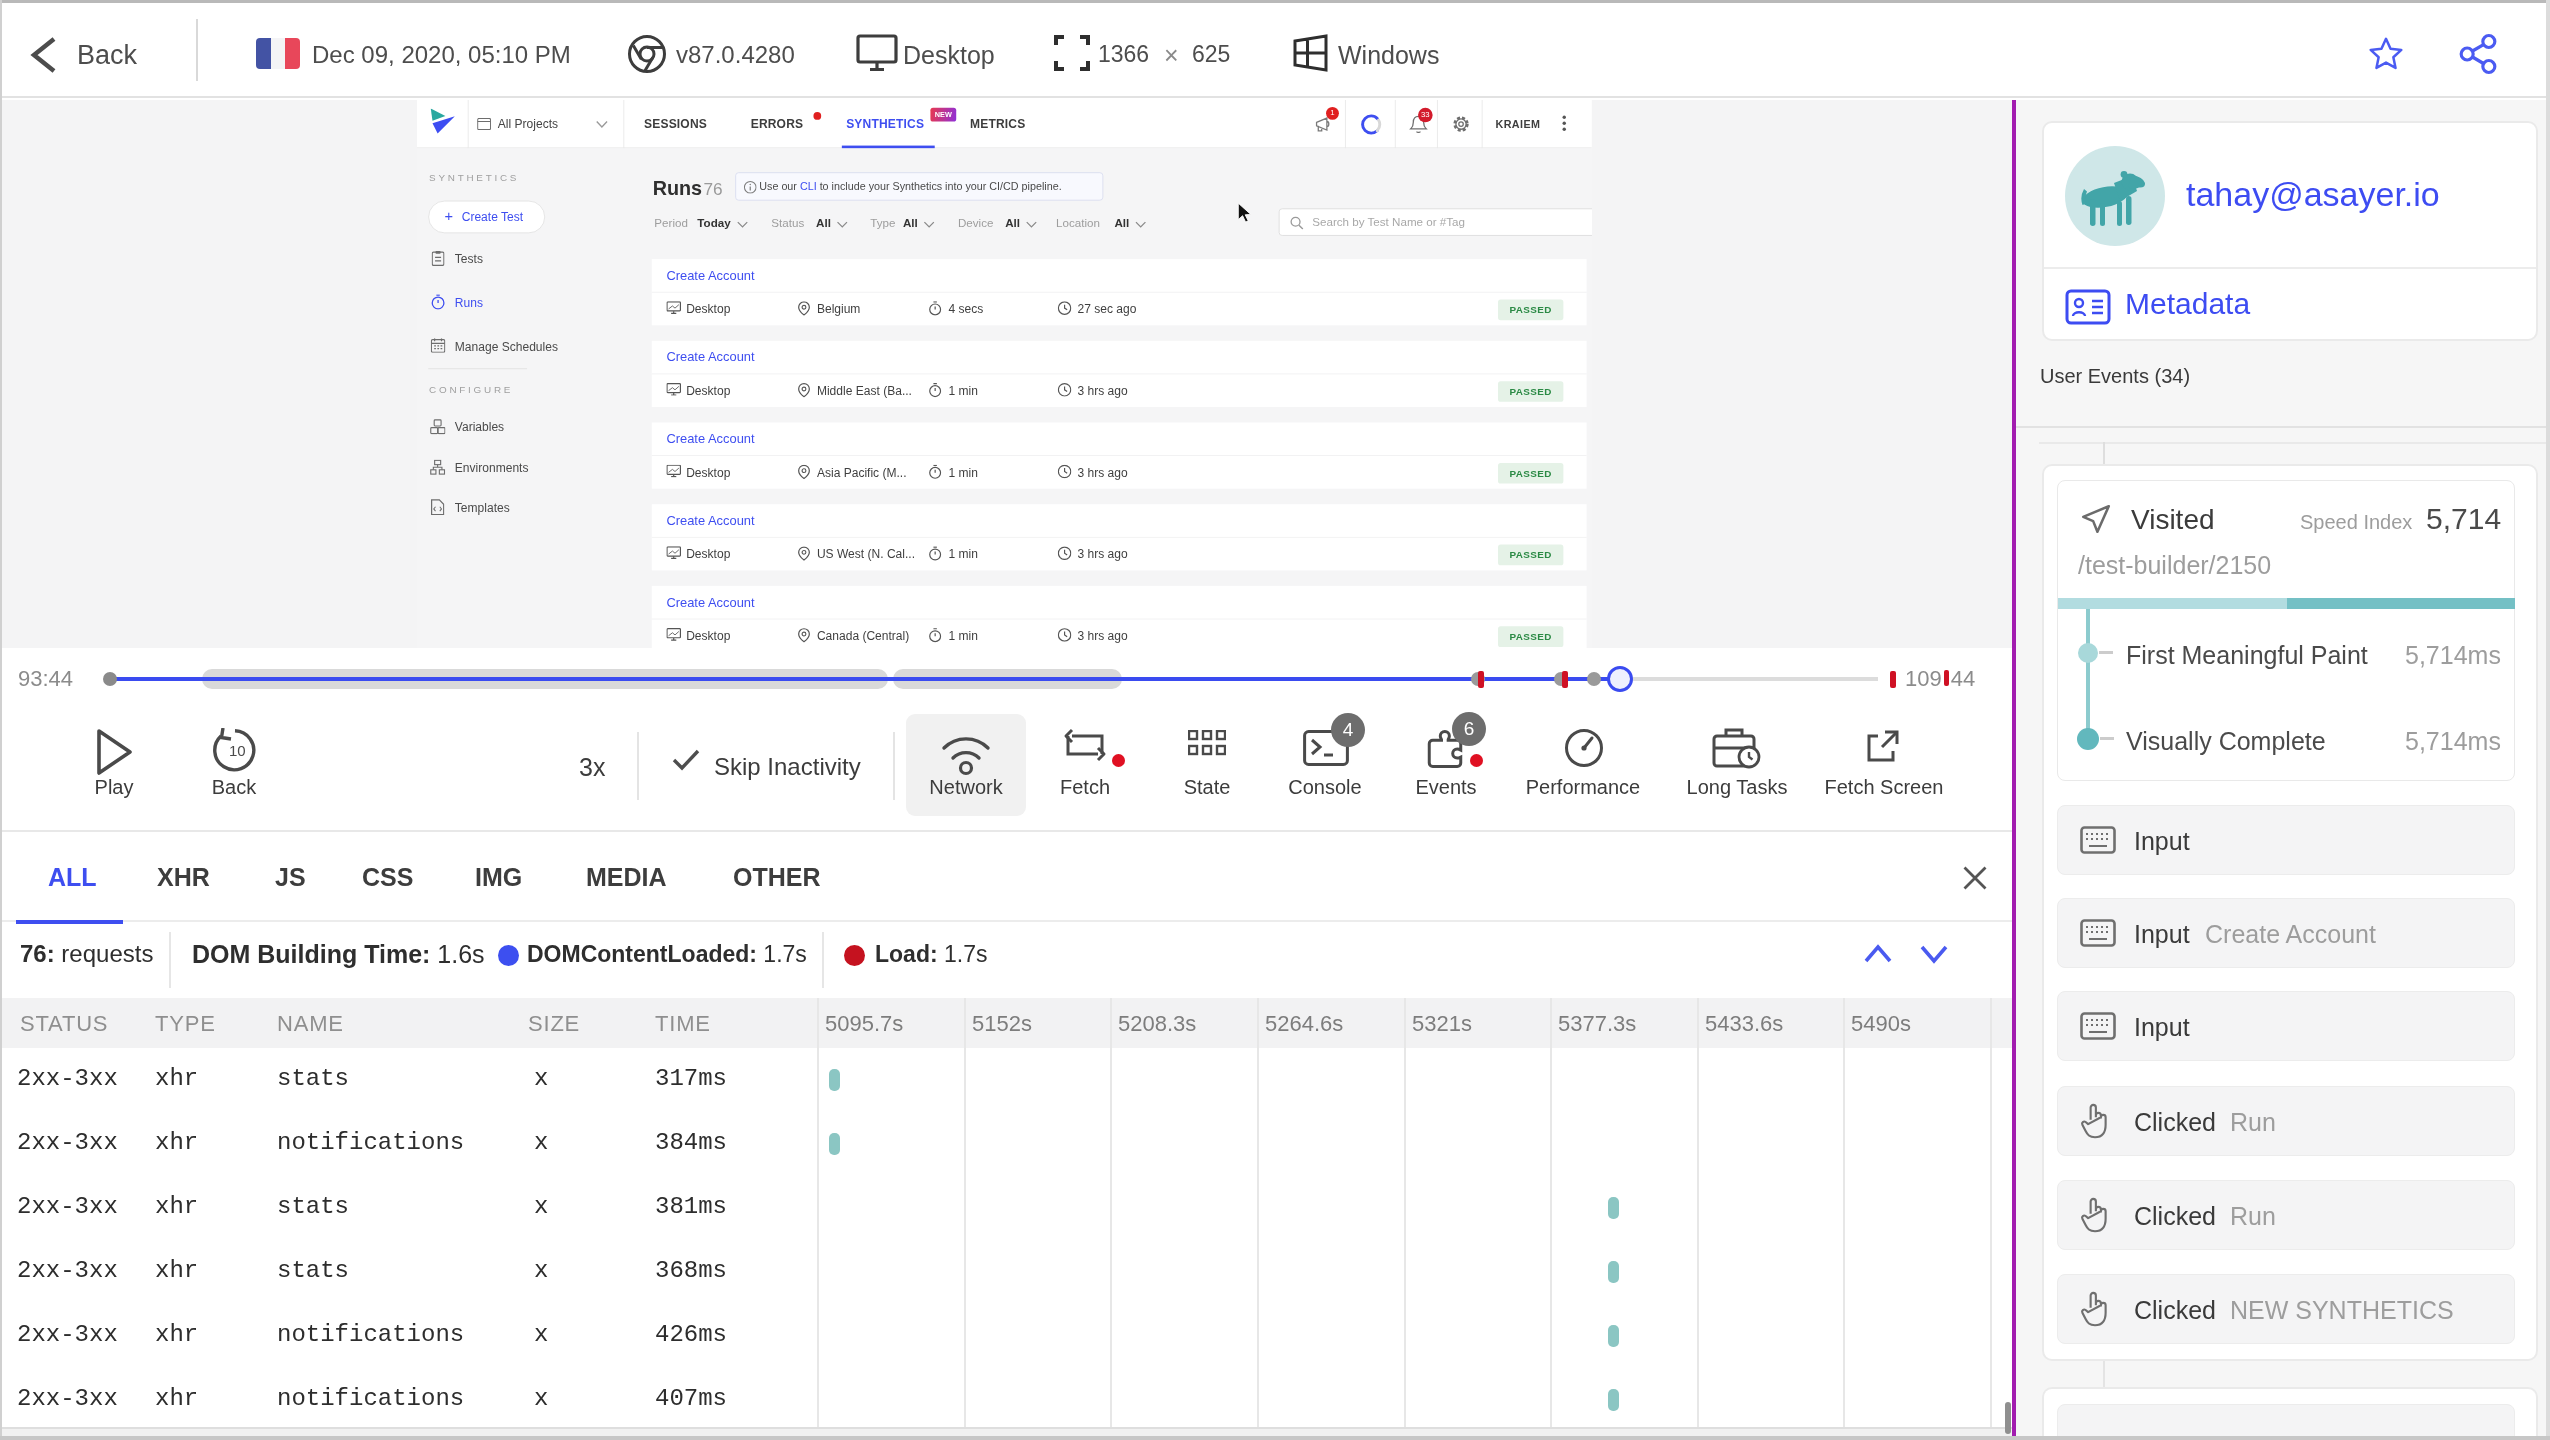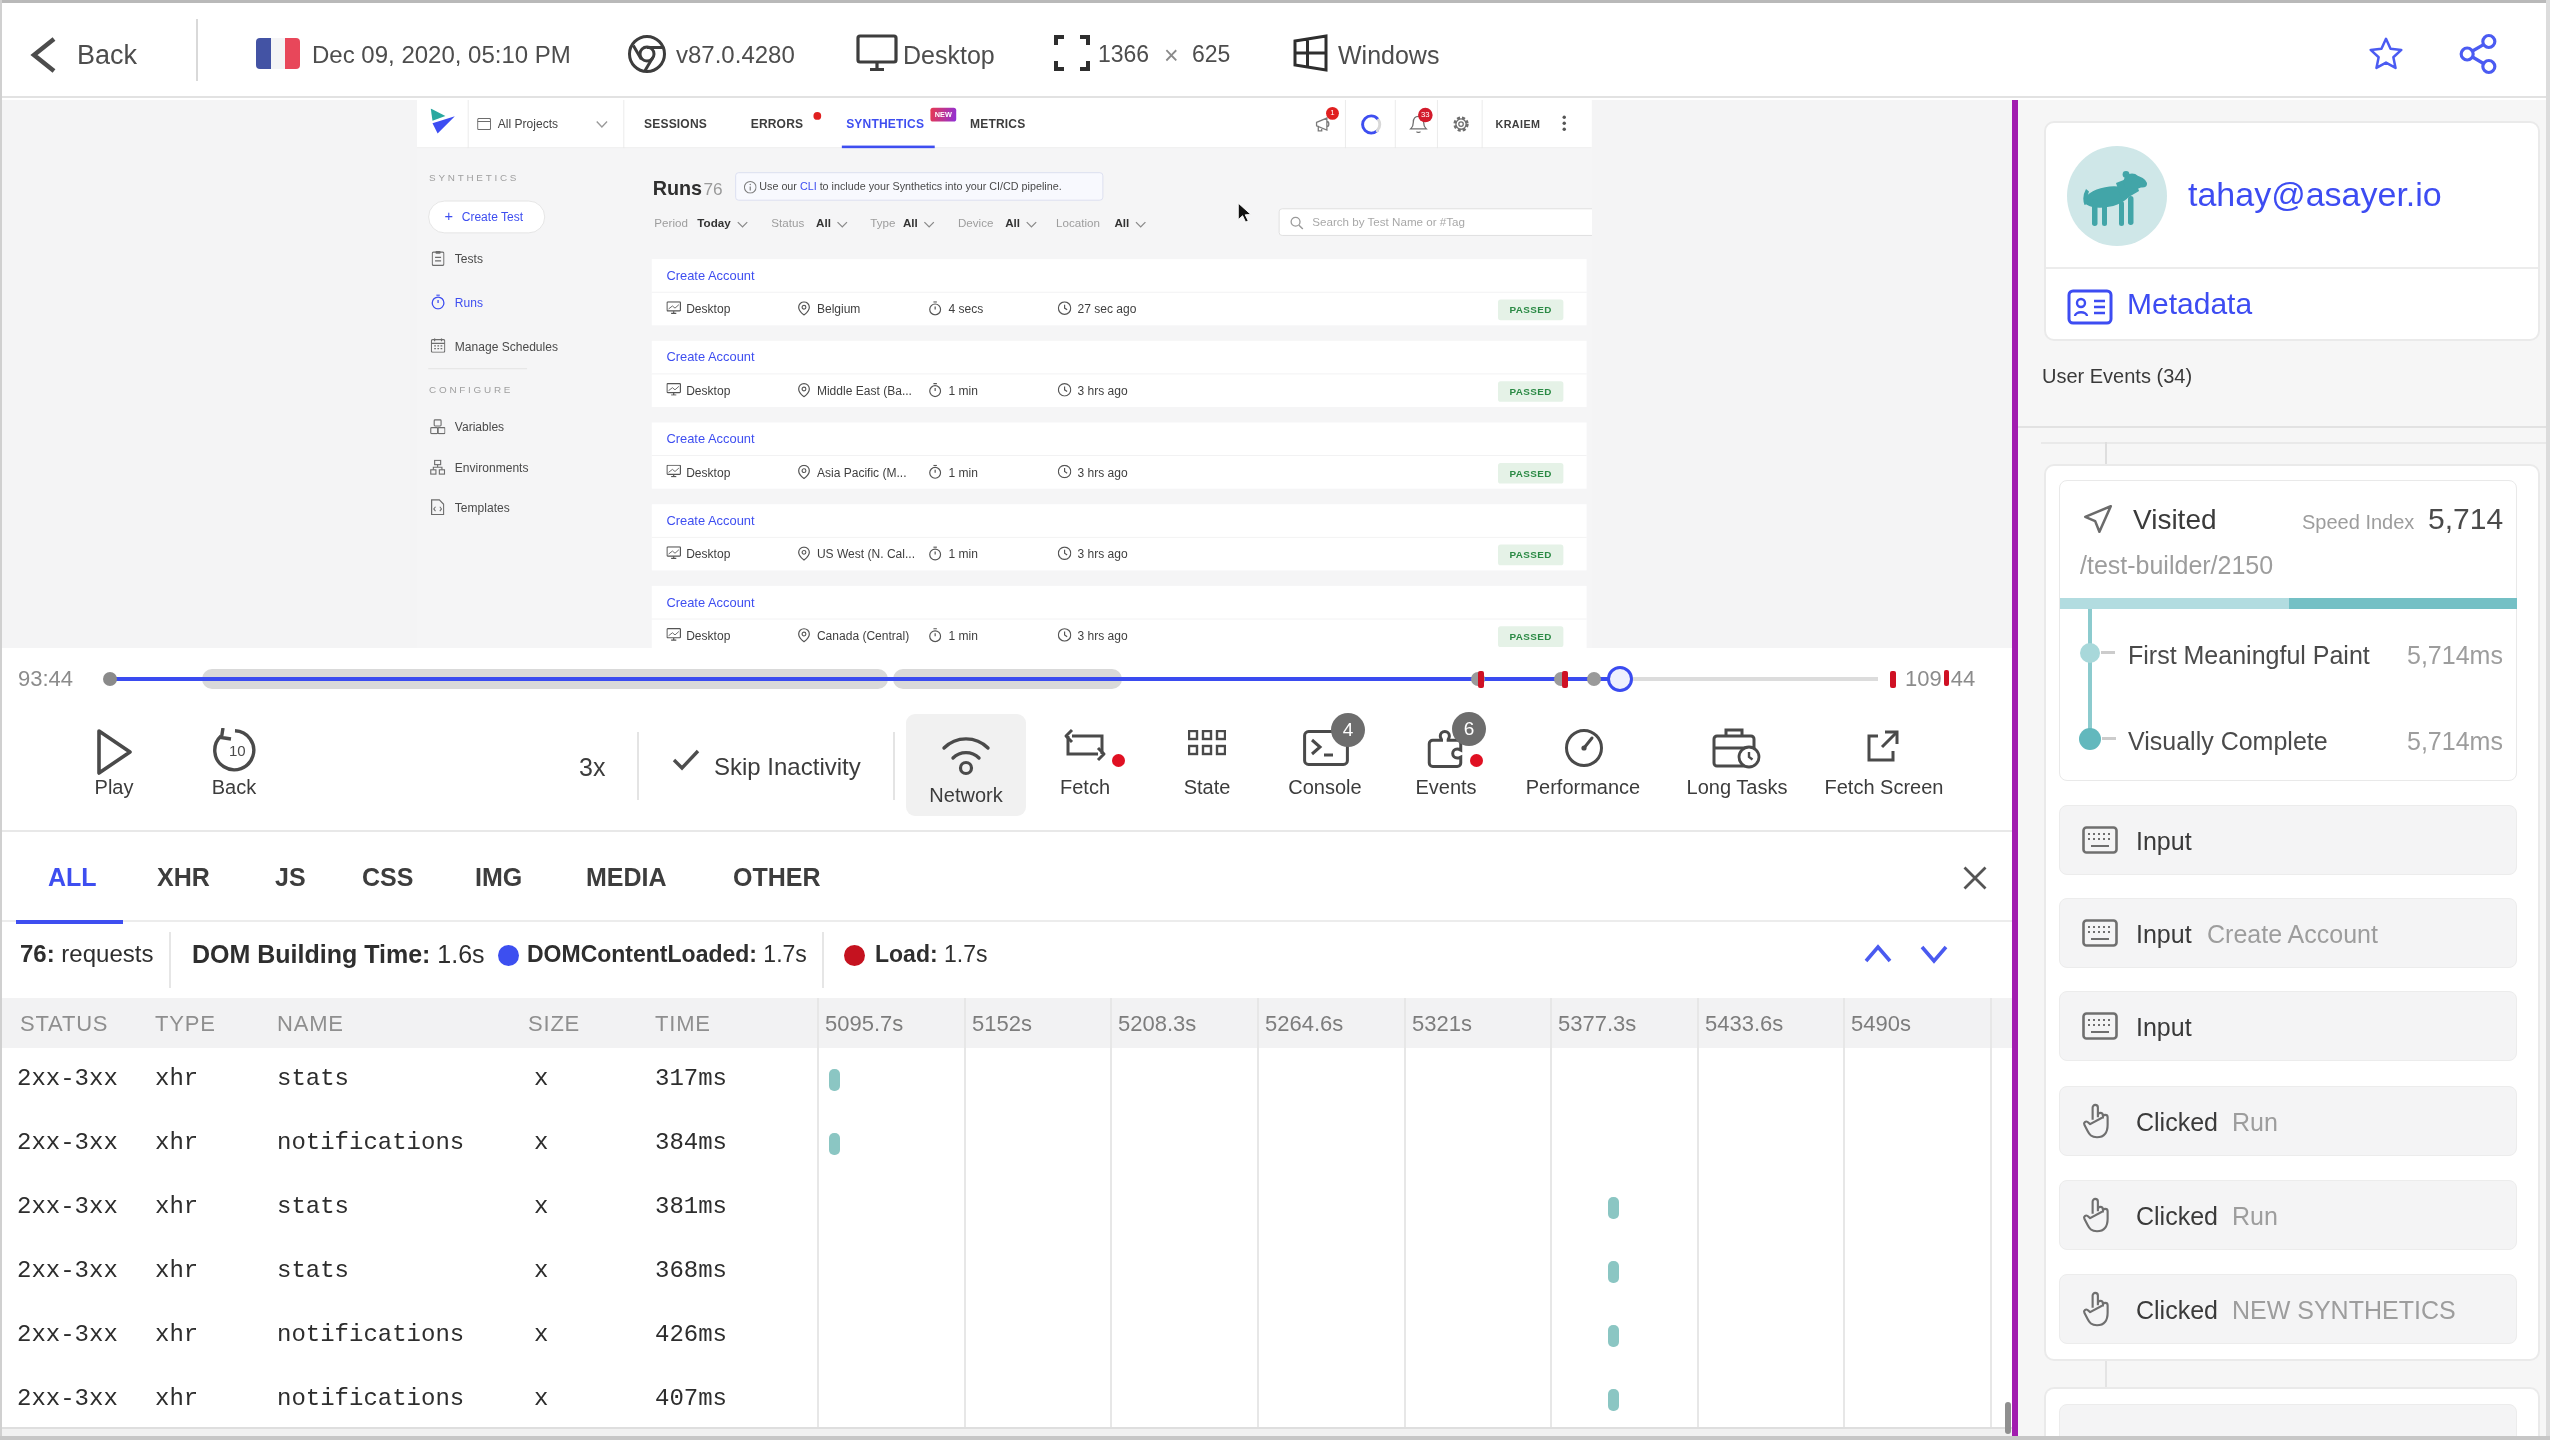--- a/index.html
+++ b/index.html
@@ -47,21 +47,21 @@
 .ntab { position:absolute; top:31px; font-size:25px; font-weight:700; color:#3d3d3d; }
 .sumtxt { position:absolute; top:108px; font-size:25px; color:#2e2e2e; white-space:nowrap; }
 .thead-t { position:absolute; top:179px; font-size:22px; color:#8f8f8f; letter-spacing:0.8px; }
 .taxis { position:absolute; top:179px; font-size:22px; color:#7d7d7d; }
 .gline { position:absolute; top:166px; width:2px; height:429px; background:#e7e7e7; }
 .nrow { position:absolute; left:0; width:2012px; height:64px; font-family:"Liberation Mono", monospace; font-size:24px; color:#2d2d2d; }
 .nc { position:absolute; top:17px; white-space:pre; }
 .tbar { position:absolute; width:11px; height:22px; border-radius:5px; background:#8bc6c3; }
 
 
-#sidebar { left:2012px; top:100px; width:534px; height:1336px; background:#f6f6f6; border-left:6px solid #a21caf; }
+#sidebar { left:2012px; top:100px; width:534px; height:1336px; background:#f6f6f6; border-left:4px solid #a21caf; }
 .card { position:absolute; background:#fff; border:2px solid #eaeaea; border-radius:10px; }
 .grow { position:absolute; left:41px; width:458px; height:70px; background:#f4f4f5; border:1px solid #ececec; border-radius:8px; }
 .grow .gi { position:absolute; left:22px; top:20px; }
 .grow .gt { position:absolute; left:76px; top:21px; font-size:25px; color:#3a3a3a; white-space:nowrap; }
 .grow .gs { position:absolute; font-size:25px; color:#9d9d9d; top:21px; white-space:nowrap; }
 svg { display:block; }
 .nowrap { white-space:nowrap; }
 </style>
 </head>
 <body>
@@ -432,21 +432,21 @@
       </svg>
   <div class="abs nowrap" style="left:714px;top:105px;font-size:24px;color:#3c3c3c">Skip Inactivity</div>
   <div class="abs" style="left:893px;top:84px;width:2px;height:68px;background:#e4e4e4"></div>
 
   <div class="abs" style="left:906px;top:66px;width:120px;height:102px;background:#f1f1f1;border-radius:9px"></div>
   <svg class="abs" style="left:936px;top:82px" width="60" height="46" viewBox="0 0 60 46">
     <path d="M8 18 A 31 31 0 0 1 52 18" fill="none" stroke="#4a4a4a" stroke-width="3.4" stroke-linecap="round"></path>
     <path d="M17 28 A 18.5 18.5 0 0 1 43 28" fill="none" stroke="#4a4a4a" stroke-width="3.4" stroke-linecap="round"></path>
     <circle cx="30" cy="38" r="5.5" fill="none" stroke="#4a4a4a" stroke-width="3.2"></circle>
   </svg>
-  <div class="ctrl-lab" style="left:906px;top:136px;width:120px">Network</div>
+  <div class="ctrl-lab" style="left:906px;top:128px;width:120px">Network</div>
 
   <svg class="abs" style="left:1062px;top:80px" width="46" height="36" viewBox="0 0 46 36">
     <path d="M10 8 H40 V26 M36 26 H6 V8" fill="none" stroke="#4a4a4a" stroke-width="3"></path>
     <path d="M10 2 L4 8 L10 14 M36 20 L42 26 L36 32" fill="none" stroke="#4a4a4a" stroke-width="3" stroke-linejoin="round"></path>
   </svg>
   <div class="reddot" style="left:1112px;top:106px"></div>
   <div class="ctrl-lab" style="left:1055px;top:128px;width:60px">Fetch</div>
 
   <svg class="abs" style="left:1188px;top:82px" width="38" height="34" viewBox="0 0 38 34">
     <rect x="1" y="1" width="8" height="8" fill="none" stroke="#4a4a4a" stroke-width="2.4"></rect>

